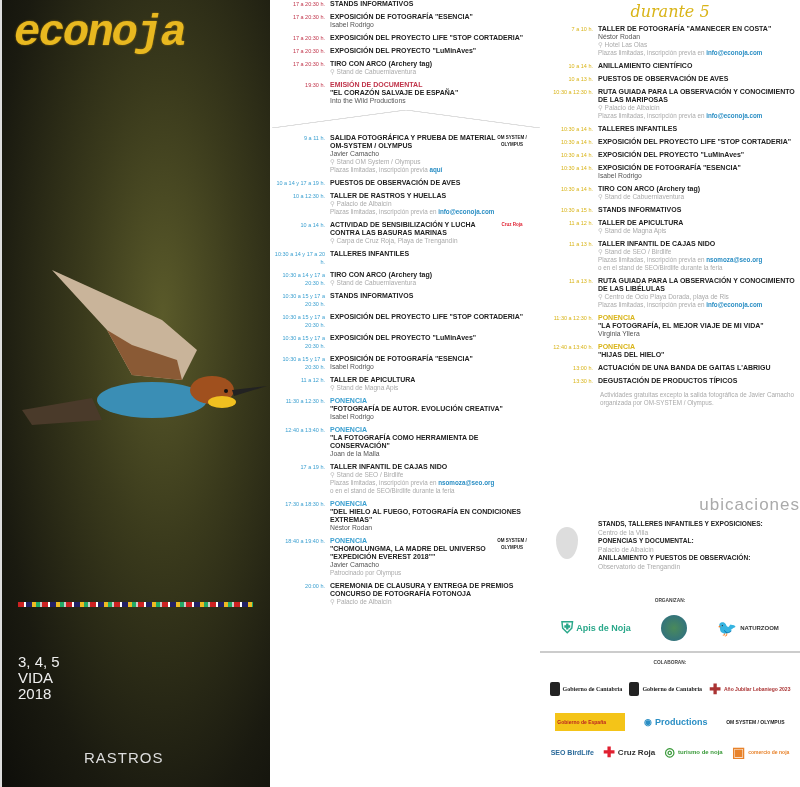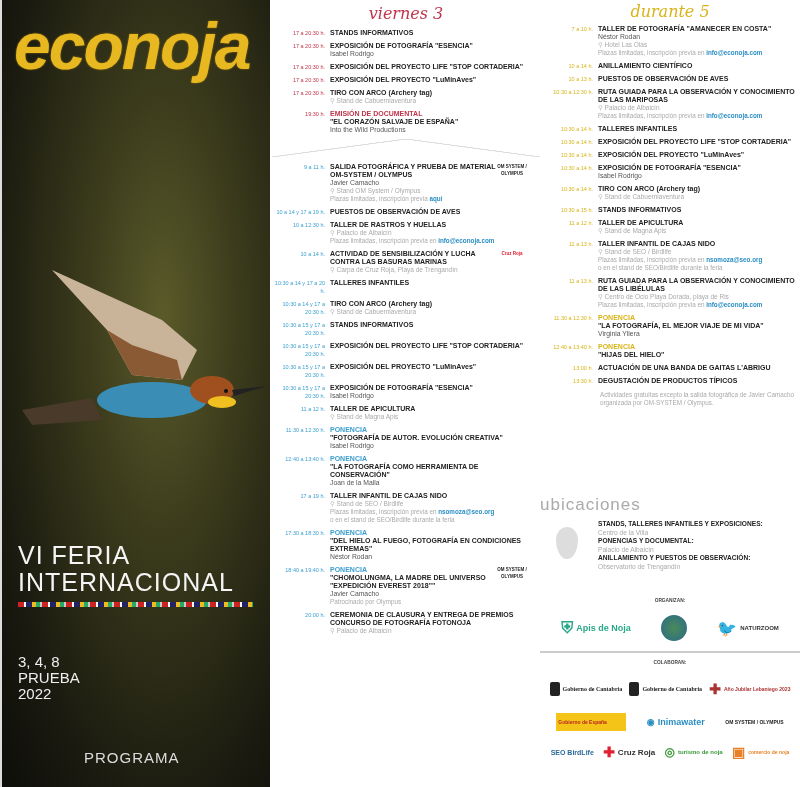--- a/index.html
+++ b/index.html
@@ -1,18 +1,18 @@
 <!DOCTYPE html>
 <html><head>
 <meta charset="utf-8">
 <style>
 *{box-sizing:border-box;margin:0;padding:0}
 body{width:800px;height:787px;overflow:hidden;background:#fff;font-family:"Liberation Sans",sans-serif;position:relative}
 .cover{position:absolute;left:0;top:0;width:270px;height:787px;background:radial-gradient(ellipse at 60% 40%,#5a5a2a 0%,#3a3a1c 35%,#1a1a10 75%,#0e0e0a 100%);overflow:hidden;border-left:2px solid #ddd}
-.cover .logo{position:absolute;left:12px;top:8px;font-family:Liberation Sans, sans-serif;font-style:italic;font-weight:bold;font-size:66px;color:#e8b820;letter-spacing:-2px;text-shadow:0 0 2px #a07810}
+.cover .logo{position:absolute;left:12px;top:8px;font-family:Liberation Mono, monospace;font-style:italic;font-weight:bold;font-size:44px;color:#e8b820;letter-spacing:-2px;text-shadow:0 0 2px #a07810}
 .bird{position:absolute;left:10px;top:250px;width:260px;height:190px}
 .cover .vi{position:absolute;left:16px;top:542px;color:#f4f4f4;font-size:25px;letter-spacing:1px;line-height:27px;font-weight:300}
 .flags{position:absolute;left:16px;top:602px;width:235px;height:5px;background:repeating-linear-gradient(90deg,#c22 0 6px,#fff 6px 8px,#226 8px 14px,#eb2 14px 18px,#2a6 18px 22px,#ccc 22px 24px)}
 .cover .eco{position:absolute;left:14px;top:608px;font-family:"DejaVu Serif",serif;font-style:italic;font-weight:bold;font-size:32px;color:#e8b820;letter-spacing:-1px}
 .cover .dates{position:absolute;left:16px;top:654px;color:#eee;font-size:15px;line-height:16px}
 .cover .prog{position:absolute;left:82px;top:749px;color:#ddd;font-size:15px;letter-spacing:1px}
 .col{position:absolute;top:0;font-size:7.2px;color:#333}
 .colA{left:272px;width:268px}
 .colB{left:540px;width:260px}
 .dayhdr{text-align:center;font-family:"DejaVu Serif",serif;font-style:italic;font-size:16px}
@@ -22,21 +22,21 @@
 .t{font-weight:bold;font-size:7px;color:#222}
 .sub{color:#555;font-size:6.8px}
 .loc{color:#aaa;font-size:6.5px}
 .loc:before{content:"⚲ ";color:#bbb}
 .note{color:#aaa;font-size:6.3px}
 .lk{color:#2a8ec4;font-weight:bold}
 .pon{font-weight:bold;font-size:7px}
 .chev{height:18px;margin:2px 0 6px;background:linear-gradient(to bottom right,transparent 48%,#ddd 49%,#ddd 51%,transparent 52%) left/50% 100% no-repeat,linear-gradient(to bottom left,transparent 48%,#ddd 49%,#ddd 51%,transparent 52%) right/50% 100% no-repeat}
 .sp{position:absolute;right:10px;font-size:4.5px;font-weight:bold;color:#222;text-align:center;line-height:7px}
 .ubic{position:absolute;left:540px;top:495px;width:260px}
-.ubic h3{text-align:left;font-weight:normal;font-size:17px;color:#aaa;letter-spacing:1px}
+.ubic h3{text-align:right;font-weight:normal;font-size:17px;color:#aaa;letter-spacing:1px}
 .pin{position:absolute;left:16px;top:32px;width:22px;height:32px;border-radius:50% 50% 50% 50%/40% 40% 60% 60%;background:#ddd}
 .ub{margin-left:58px;margin-top:5px;font-size:6.6px;line-height:8.5px}
 .ub b{display:block;color:#222}
 .ub span{color:#aaa;display:block}
 .spon{position:absolute;left:540px;width:260px}
 .small{text-align:center;font-size:4.8px;font-weight:bold;color:#444}
 .logos{display:flex;justify-content:space-around;align-items:center;padding:0 6px}
 .lg{font-size:9px;font-weight:bold;display:flex;align-items:center;gap:3px}
 </style>
 </head>
@@ -47,35 +47,30 @@
   <svg class="bird" viewBox="0 0 260 190">
     <path d="M40 20 L150 70 L185 100 L170 130 L120 125 L95 80 Z" fill="#c9b49a"></path>
     <path d="M95 80 L120 125 L170 130 L165 110 L120 95 Z" fill="#8a5a35"></path>
     <path d="M10 160 L80 148 L90 170 L20 175 Z" fill="#4a3a2a"></path>
     <ellipse cx="140" cy="150" rx="55" ry="18" fill="#3a8eb5"></ellipse>
     <ellipse cx="200" cy="140" rx="22" ry="14" fill="#a0501e"></ellipse>
     <ellipse cx="210" cy="152" rx="14" ry="6" fill="#f0c020"></ellipse>
     <path d="M220 140 L255 136 L222 146 Z" fill="#222"></path>
     <circle cx="214" cy="141" r="2" fill="#111"></circle>
   </svg>
-  <div class="vi">
-    <div>VI FERIA</div>
-    <div>INTERNACIONAL</div>
-  </div>
   <div class="flags"></div>
   <div class="dates">
-    <div>3, 4, 8</div>
-    <div>PRUEBA</div>
-    <div>2022</div>
+    <div>3, 4, 5</div>
+    <div>VIDA</div>
+    <div>2018</div>
   </div>
-  <div class="prog">PROGRAMA</div>
+  <div class="prog">RASTROS</div>
 </div>
 
 <div class="col colA">
-  <div class="dayhdr" style="color:#c0344a;margin-top:4px;margin-bottom:6px"><span>viernes</span> <span>3</span></div>
   <div id="viernes-list">
       <div class="ev" style="position: relative;">
         <div class="tm" style="color: rgb(192, 52, 74);">17 a 20:30 h.</div>
         <div class="bd">
           <div class="t">STANDS INFORMATIVOS</div>
         </div>
       </div>
       <div class="ev" style="position: relative;">
         <div class="tm" style="color: rgb(192, 52, 74);">17 a 20:30 h.</div>
         <div class="bd">
@@ -414,21 +409,21 @@
         <span style="font-size:14px">✚</span>
         <span>Año Jubilar Lebaniego 2023</span>
       </div>
   </div>
   <div class="logos" style="margin-top:2px;height:26px">
     <div class="lg" style="background:#f4c418;width:70px;height:18px;color:#b22;font-size:5px;padding:2px">
         <span>Gobierno de España</span>
       </div>
     <div class="lg" style="color:#2a8ec4">
         <span>◉</span>
-        <span>Inimawater</span>
+        <span>Productions</span>
       </div>
     <div class="lg" style="font-size:5px;color:#222">
         <span>OM SYSTEM / OLYMPUS</span>
       </div>
   </div>
   <div class="logos" style="margin-top:2px;height:30px">
     <div class="lg" style="color:#2a6a9a;font-size:7px">
         <span>SEO BirdLife</span>
       </div>
     <div class="lg" style="color:#333;font-size:8px">

